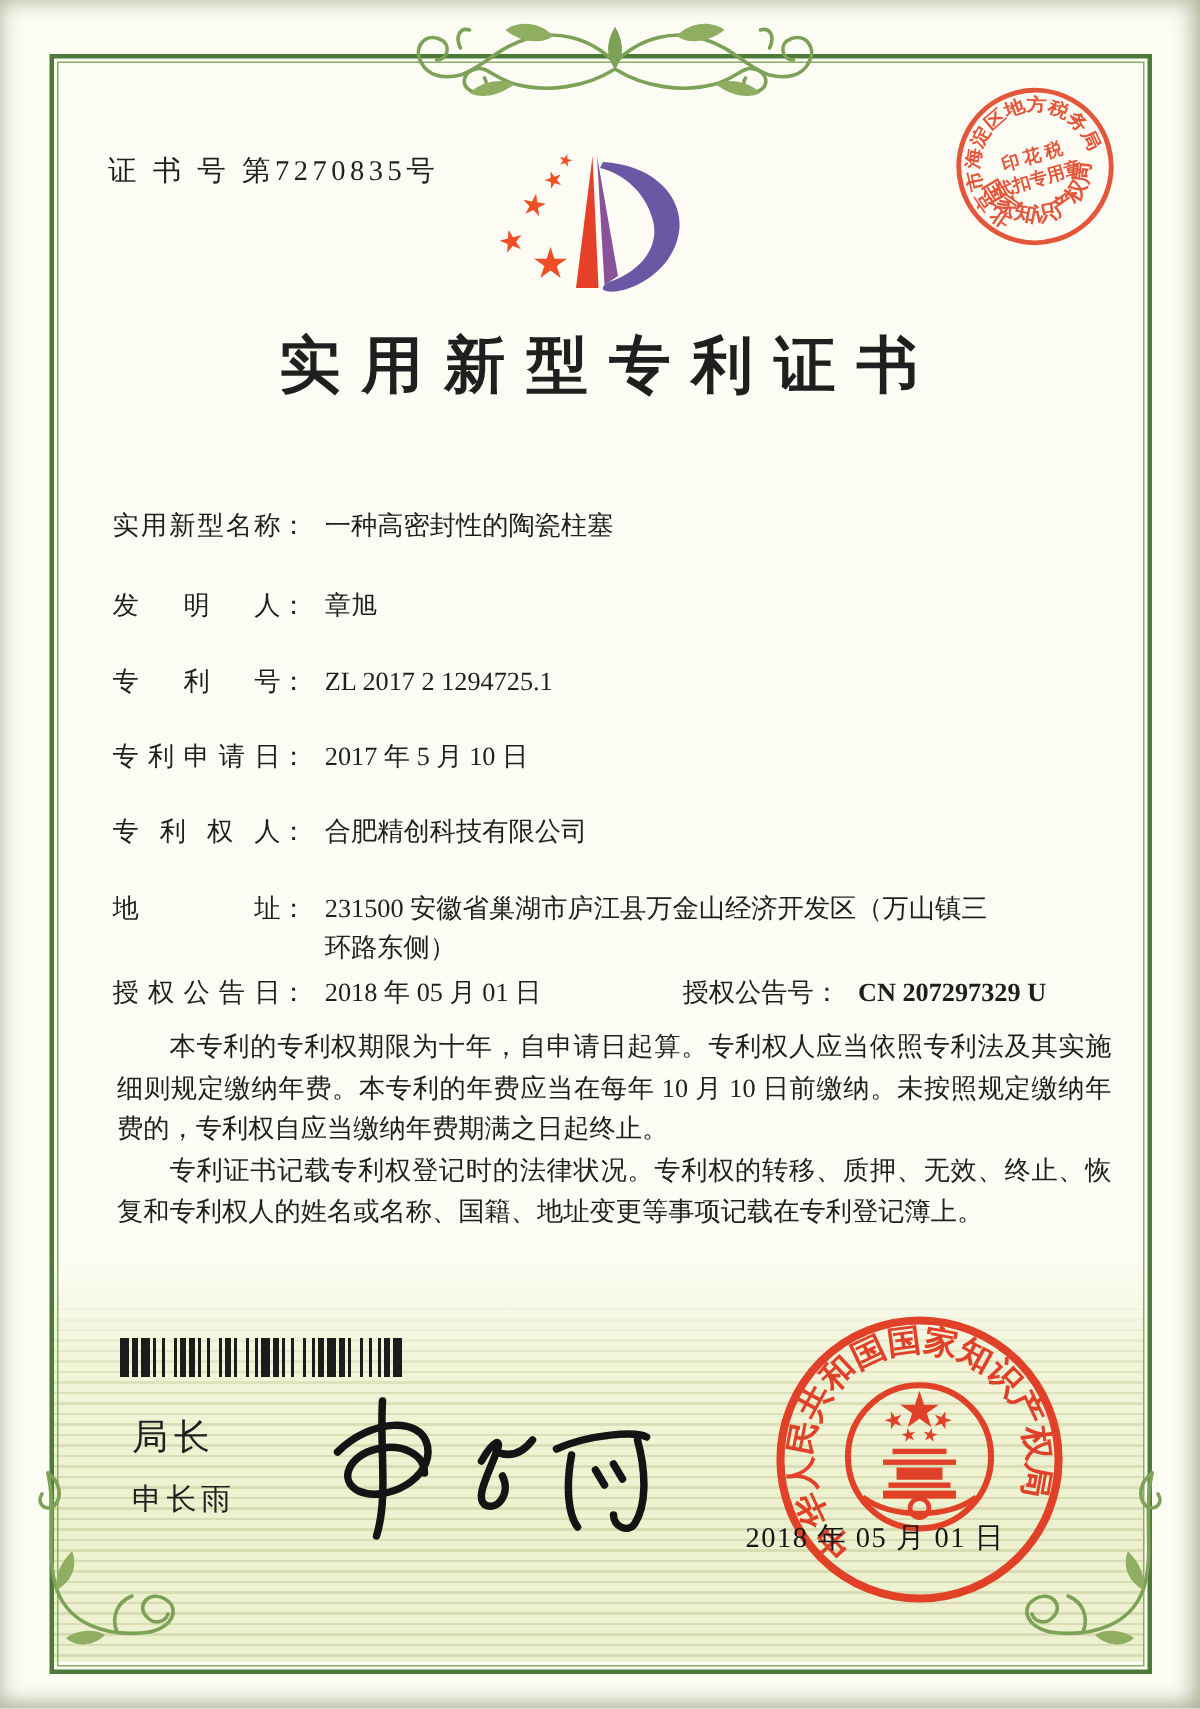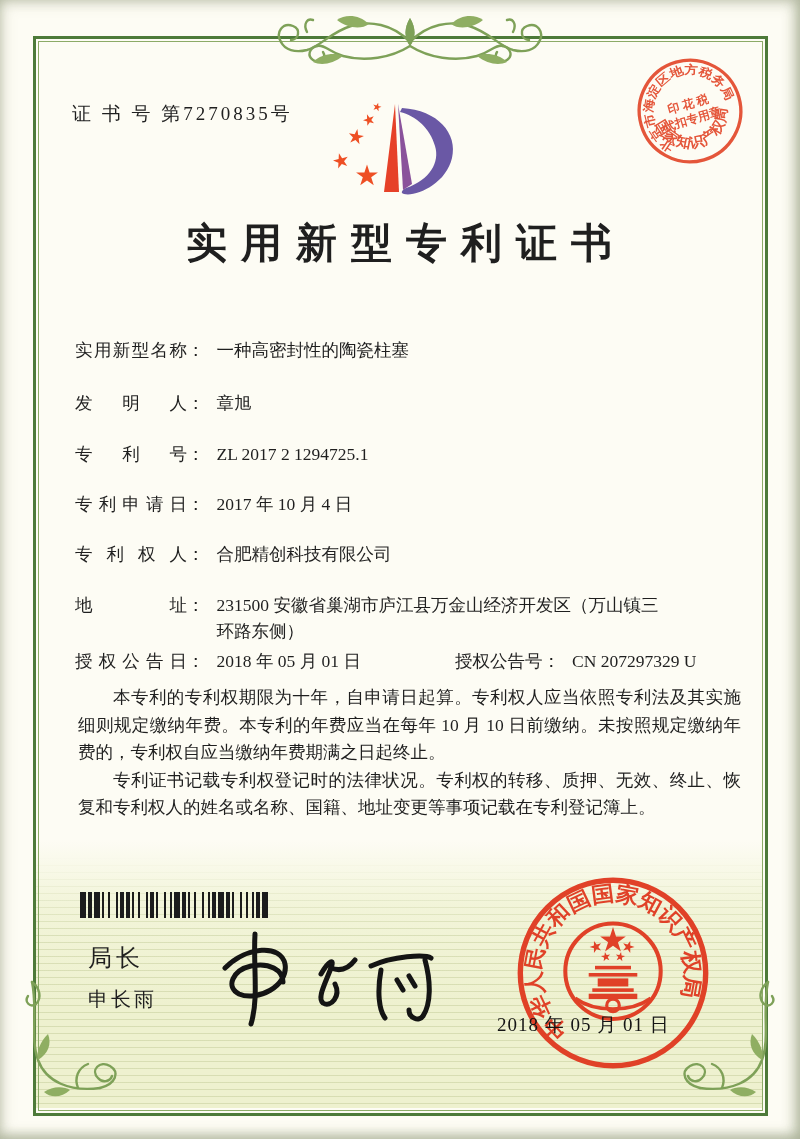--- a/index.html
+++ b/index.html
@@ -24,21 +24,21 @@
   .cert-no{left:72px;top:101px;font-size:19px;letter-spacing:3px;font-family:Liberation Serif, serif;}
   .title{left:0;right:2px;top:216px;text-align:center;font-size:41px;font-weight:700;
     letter-spacing:14px;text-indent:14px;}
   
   .frow{left:75px;width:660px;font-size:17.5px;line-height:26px;display:flex;}
   .flabel{display:inline-block;width:112px;text-align:justify;text-align-last:justify;-moz-text-align-last:justify;flex:none;}
   .fcolon{flex:none;}
   .fvalue{margin-left:12px;white-space:nowrap;}
   .fvalue.wrap{white-space:normal;width:445px;}
   .grant-right{position:absolute;left:380px;top:0;display:flex;}
-  .grant-right .fvalue{white-space:nowrap;}
+  .grant-right .fvalue{white-space:nowrap;font-weight:bold;}
   .bodytext{left:78px;top:684px;width:663px;font-size:17.5px;line-height:27.5px;text-align:justify;}
   .bodytext p{margin:0;text-indent:2em;}
   .barcode{left:80px;top:892px;height:26px;font-size:0;white-space:nowrap;}
   .sig-title{left:88px;top:942px;font-size:24px;letter-spacing:4px;}
   .sig-name{left:88px;top:986px;font-size:20px;letter-spacing:3px;}
   .sig-script{left:195px;top:916px;}
   .seal-top{left:633px;top:54px;transform:rotate(-16deg);opacity:.93;}
   .seal-bottom{left:514px;top:874px;opacity:.95;}
   .seal-date{left:497px;top:1012px;width:240px;font-size:19px;letter-spacing:1px;color:#151515;z-index:5;}
   .footer{left:0;right:0;top:1076px;text-align:center;font-size:14.5px;letter-spacing:2px;}
@@ -147,21 +147,21 @@
     <span class="fvalue">章旭</span>
   </div>
   <div class="abs frow" style="top:441px">
     <span class="flabel">专利号</span>
       <span class="fcolon">：</span>
     <span class="fvalue">ZL 2017 2 1294725.1</span>
   </div>
   <div class="abs frow" style="top:491px">
     <span class="flabel">专利申请日</span>
       <span class="fcolon">：</span>
-    <span class="fvalue">2017 年 10 月 4 日</span>
+    <span class="fvalue">2017 年 5 月 10 日</span>
   </div>
   <div class="abs frow" style="top:541px">
     <span class="flabel">专利权人</span>
       <span class="fcolon">：</span>
     <span class="fvalue">合肥精创科技有限公司</span>
   </div>
   <div class="abs frow" style="top:592px">
     <span class="flabel">地址</span>
       <span class="fcolon">：</span>
     <span class="fvalue wrap">231500 安徽省巢湖市庐江县万金山经济开发区（万山镇三环路东侧）</span>

